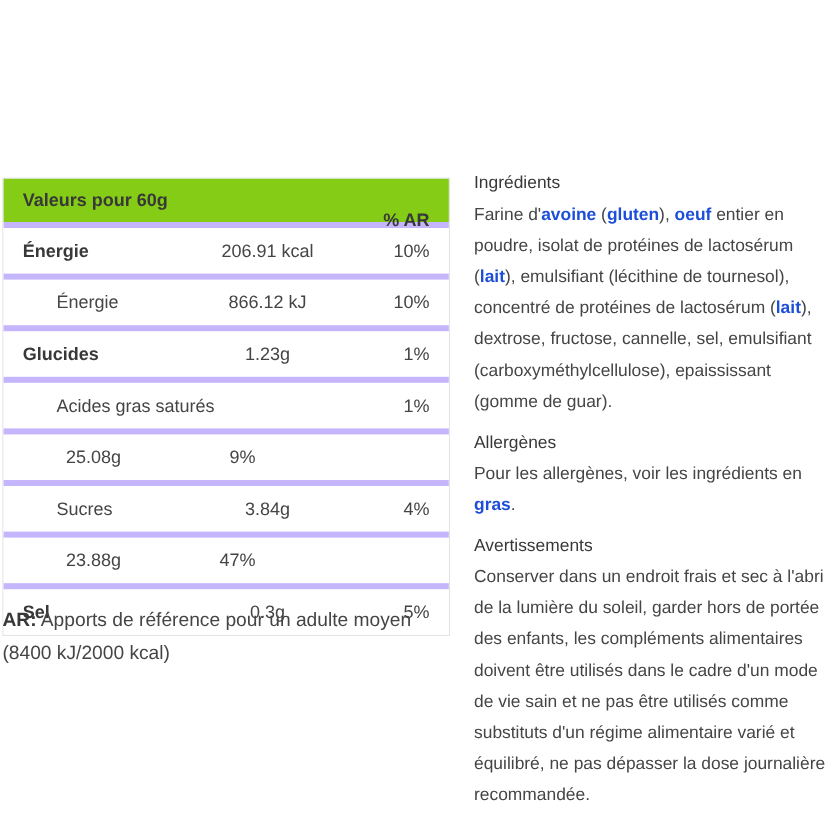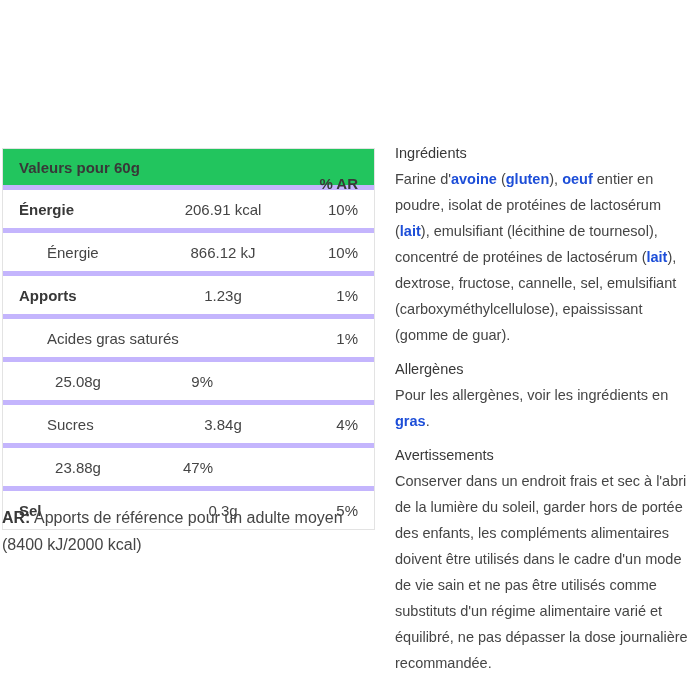--- a/index.html
+++ b/index.html
@@ -30,21 +30,21 @@
   .t-row {
     display: flex;
     align-items: center;
     height: 38px;
     border-top: 5px solid #c4b5fd;
     background: #ffffff;
   }
   .t-row.header {
     height: 36px;
     border-top: none;
-    background: #22c55e;
+    background: #84cc16;
     font-weight: bold;
     color: #383838;
   }
   .c-label {
     flex: 1;
     padding-left: 16px;
     font-weight: bold;
     color: #383838;
     white-space: nowrap;
   }
@@ -116,21 +116,21 @@
     <div class="c-ar">10%</div>
   </div>
 
   <div class="t-row sub">
     <div class="c-label">Énergie</div>
     <div class="c-value">866.12 kJ</div>
     <div class="c-ar">10%</div>
   </div>
 
   <div class="t-row">
-    <div class="c-label">Apports</div>
+    <div class="c-label">Glucides</div>
     <div class="c-value">1.23g</div>
     <div class="c-ar">1%</div>
   </div>
 
   <div class="t-row sub">
     <div class="c-label">Acides gras saturés</div>
     <div class="c-ar">1%</div>
   </div>
 
   <div class="t-row">

